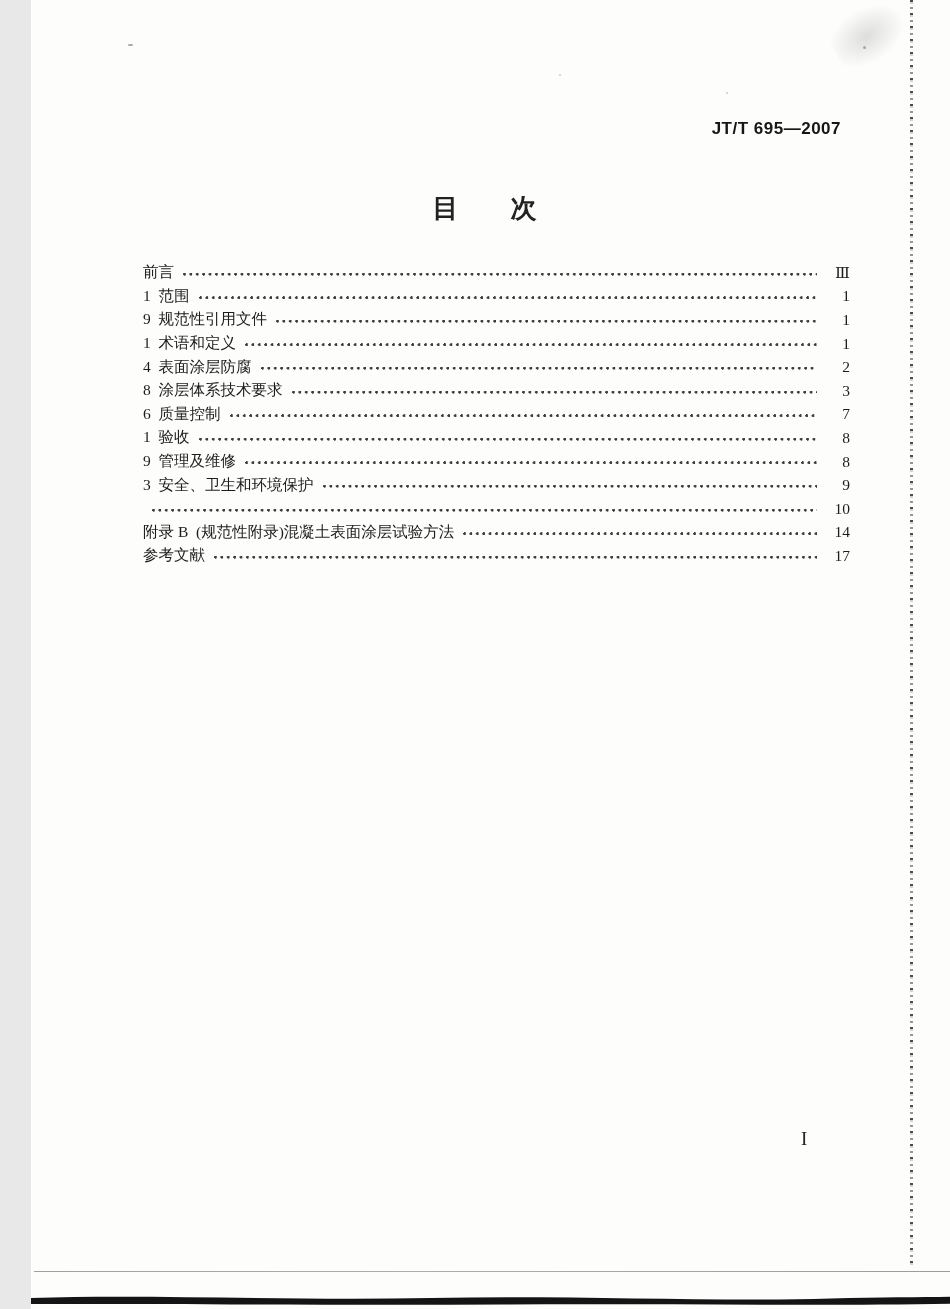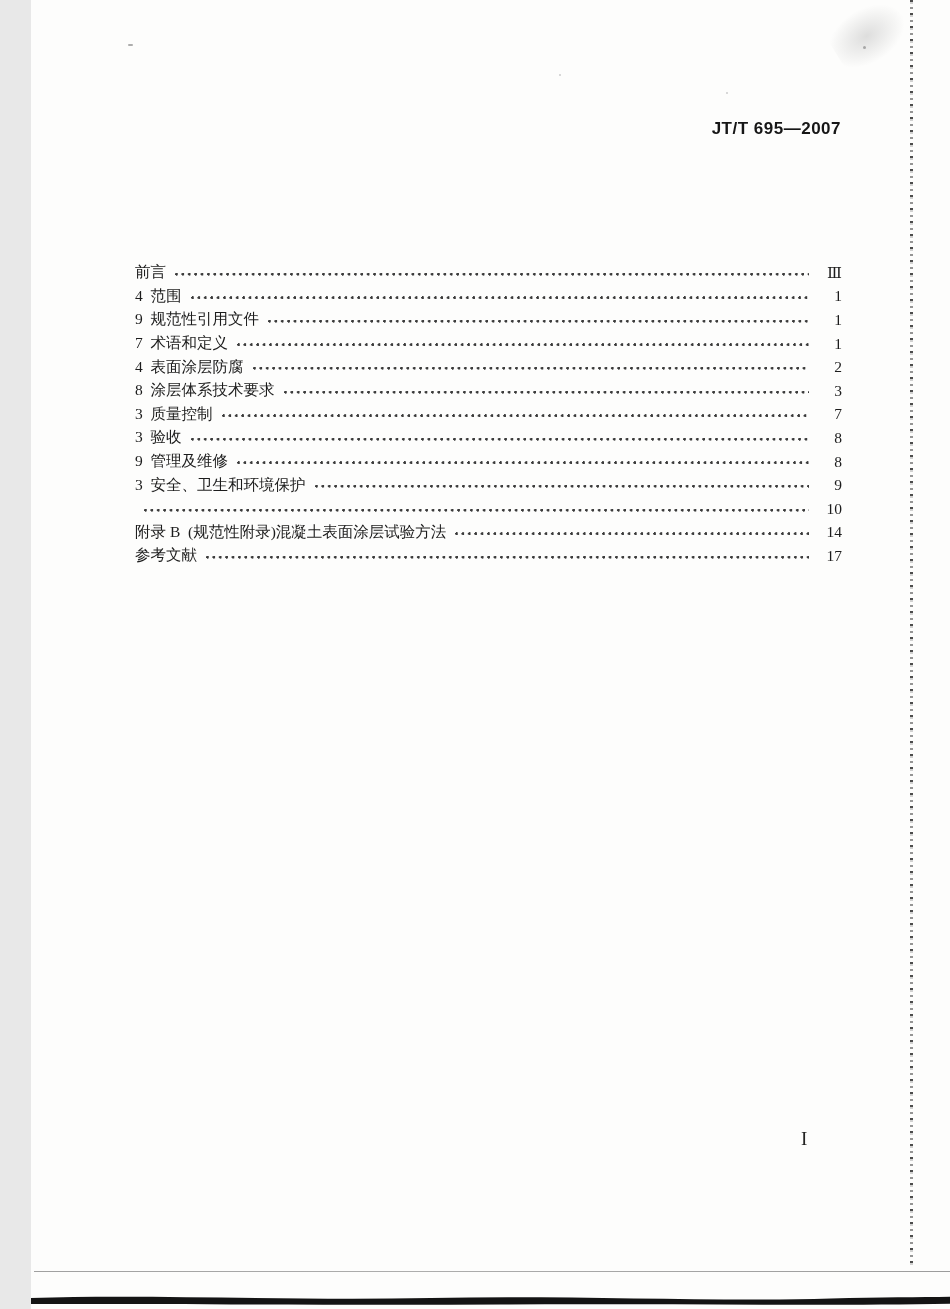--- a/index.html
+++ b/index.html
@@ -35,21 +35,21 @@
     font-family: "Liberation Sans", "DejaVu Sans", sans-serif;
     font-weight: bold;
     font-size: 26px;
     color: #222;
     white-space: pre;
   }
 
   .toc {
     position: absolute;
     top: 261px;
-    left: 104px;
+    left: 112px;
     width: 707px;
   }
   .toc-row {
     display: flex;
     align-items: center;
     height: 23.6px;
     font-size: 15.5px;
   }
   .toc-label {
     white-space: pre;
@@ -126,67 +126,68 @@
     height: 16px;
   }
 </style>
 </head>
 <body>
 
 <div class="page">
 
   <div class="doc-number">JT/T 695—2007</div>
 
+  <div class="toc-title">目　　次</div>
 
   <div class="toc" id="toc-list">
     <div class="toc-row">
       <span class="toc-label">前言</span>
       <span class="dot-leader"></span>
       <span class="toc-page">Ⅲ</span>
     </div>
 
     <div class="toc-row">
-      <span class="toc-label">4  范围</span>
+      <span class="toc-label">1  范围</span>
       <span class="dot-leader"></span>
       <span class="toc-page">1</span>
     </div>
 
     <div class="toc-row">
       <span class="toc-label">9  规范性引用文件</span>
       <span class="dot-leader"></span>
       <span class="toc-page">1</span>
     </div>
 
     <div class="toc-row">
-      <span class="toc-label">7  术语和定义</span>
+      <span class="toc-label">1  术语和定义</span>
       <span class="dot-leader"></span>
       <span class="toc-page">1</span>
     </div>
 
     <div class="toc-row">
       <span class="toc-label">4  表面涂层防腐</span>
       <span class="dot-leader"></span>
       <span class="toc-page">2</span>
     </div>
 
     <div class="toc-row">
       <span class="toc-label">8  涂层体系技术要求</span>
       <span class="dot-leader"></span>
       <span class="toc-page">3</span>
     </div>
 
 
     <div class="toc-row">
-      <span class="toc-label">3  质量控制</span>
+      <span class="toc-label">6  质量控制</span>
       <span class="dot-leader"></span>
       <span class="toc-page">7</span>
     </div>
 
     <div class="toc-row">
-      <span class="toc-label">3  验收</span>
+      <span class="toc-label">1  验收</span>
       <span class="dot-leader"></span>
       <span class="toc-page">8</span>
     </div>
 
     <div class="toc-row">
       <span class="toc-label">9  管理及维修</span>
       <span class="dot-leader"></span>
       <span class="toc-page">8</span>
     </div>
 

